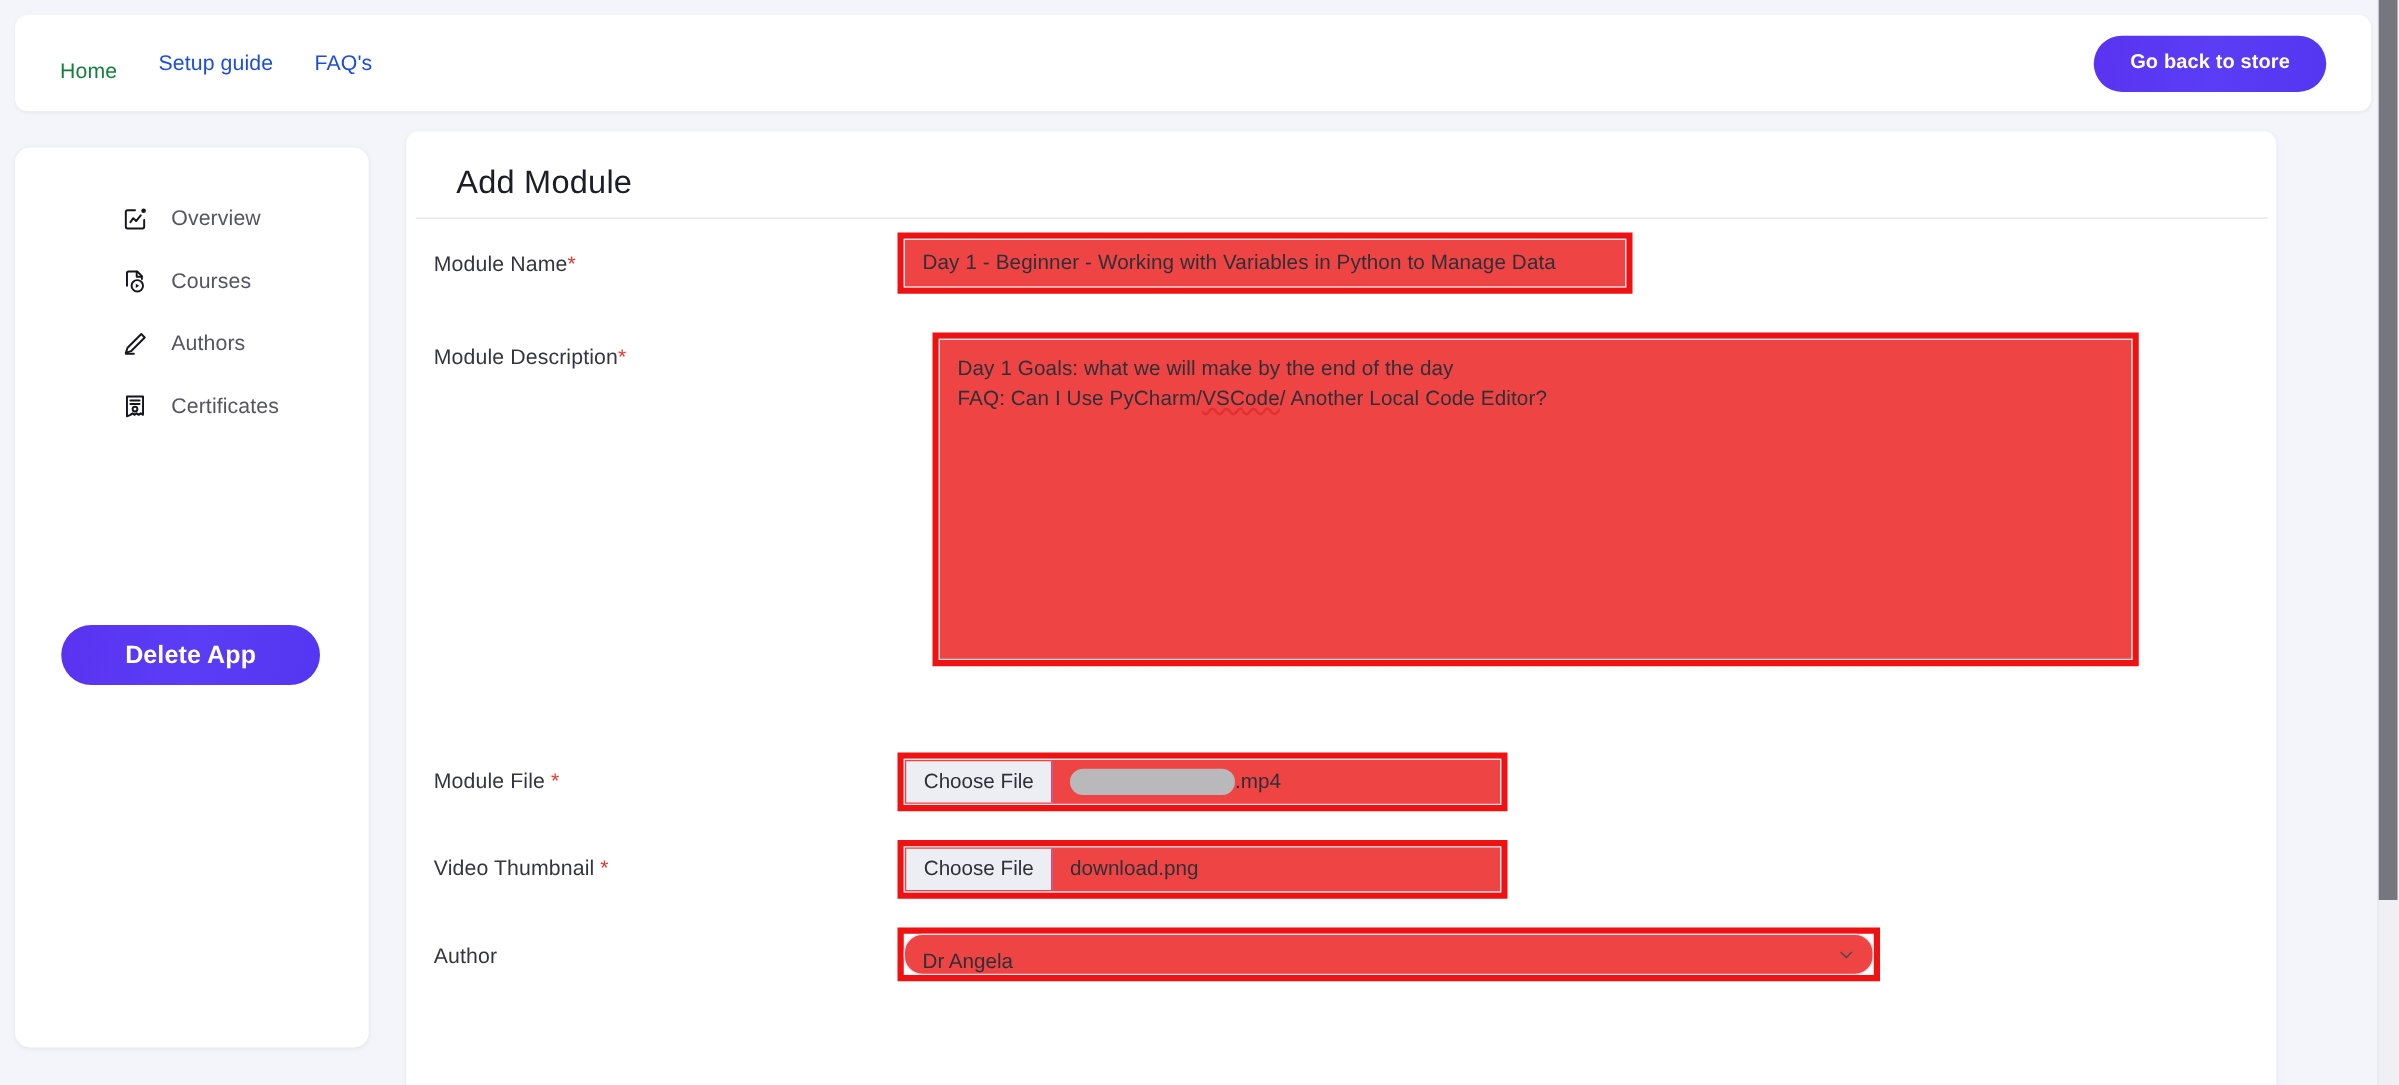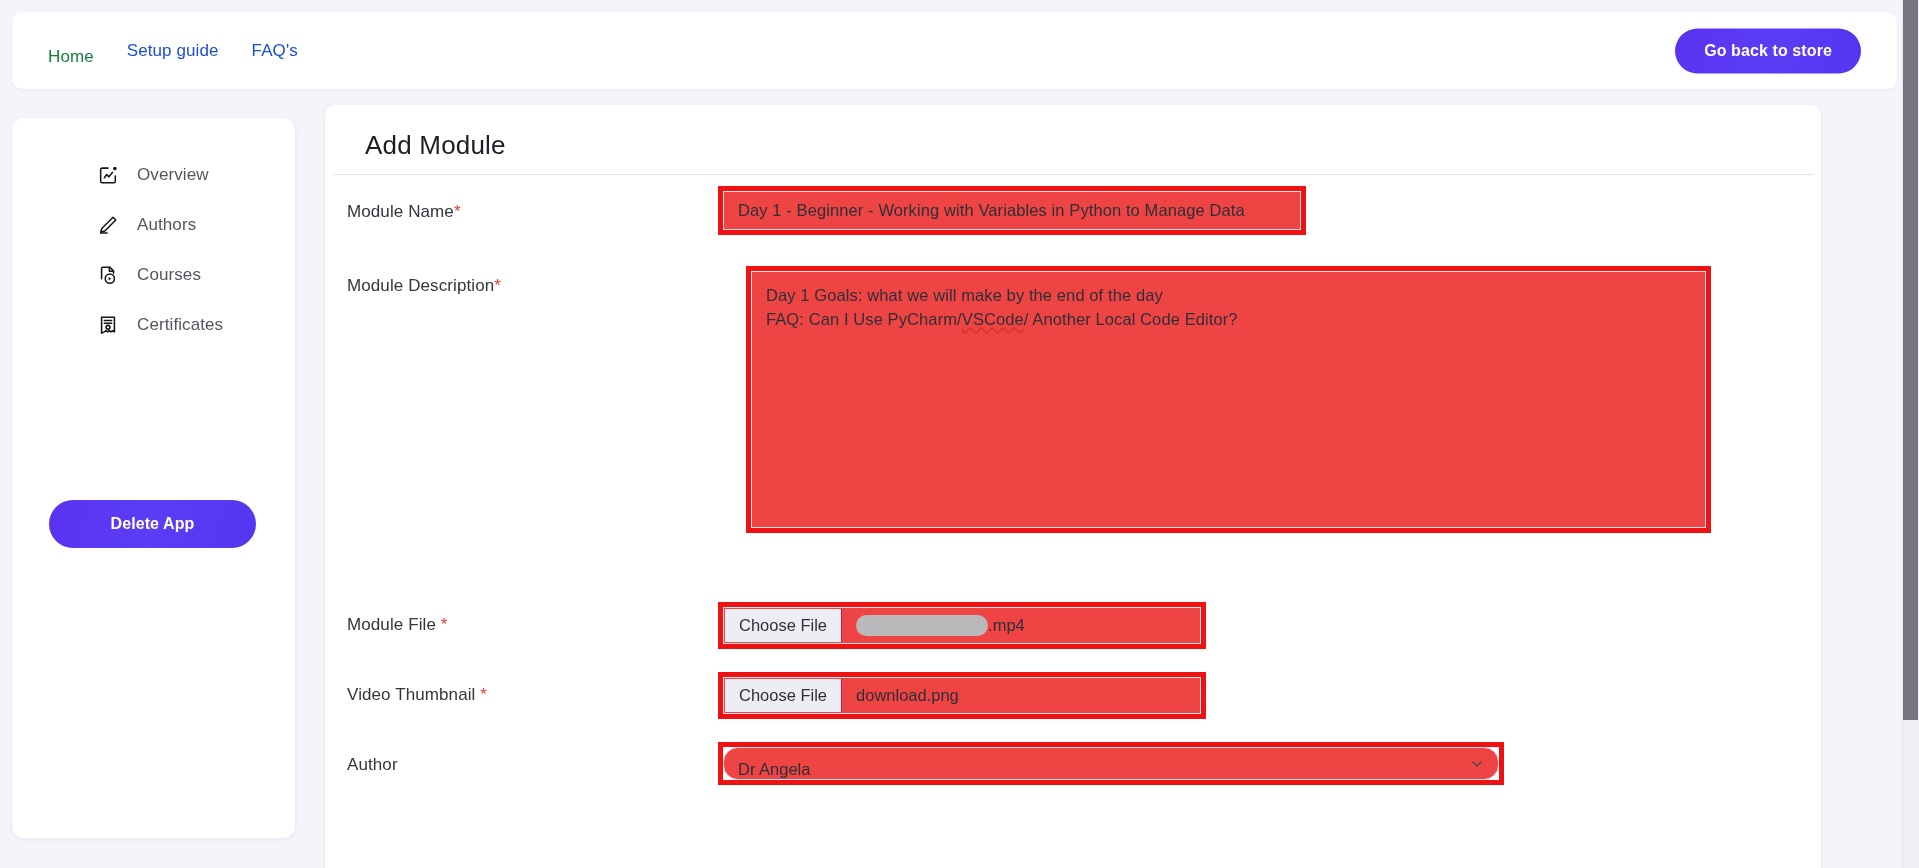--- a/index.html
+++ b/index.html
@@ -114,21 +114,21 @@
     position: absolute;
     left: 37px;
     top: 382px;
     width: 207px;
     height: 48px;
     background: linear-gradient(100deg, #5a33f0 0%, #5b3df5 50%, #5436f2 100%);
     color: #ffffff;
     border: none;
     border-radius: 26px;
     font-family: "Liberation Sans", sans-serif;
-    font-size: 16px;
+    font-size: 20px;
     font-weight: bold;
     letter-spacing: 0.1px;
     cursor: pointer;
   }
 
   
   .main-card {
     position: absolute;
     left: 325px;
     top: 105px;
@@ -318,42 +318,42 @@
 
     <div class="side-item">
       <span class="ico">
         <svg viewBox="0 0 24 24" width="22" height="22" fill="none" stroke="currentColor" stroke-width="1.7" stroke-linecap="round" stroke-linejoin="round">
           <path d="M20 13v6a1.5 1.5 0 0 1-1.5 1.5h-13A1.5 1.5 0 0 1 4 19V6a1.5 1.5 0 0 1 1.5-1.5H12"></path>
           <path d="M8 15l2.5-3.5L13 14l4-5"></path>
           <circle cx="19.5" cy="5" r="2" fill="currentColor" stroke="none"></circle>
         </svg>
       </span>
       <span class="side-label">Overview</span>
-    </div>
-
-    <div class="side-item">
-      <span class="ico">
-        <svg viewBox="0 0 24 24" width="22" height="22" fill="none" stroke="currentColor" stroke-width="1.7" stroke-linecap="round" stroke-linejoin="round">
-          <path d="M17.5 3.5l3 3L8.5 18.5 4 20l1.5-4.5z"></path>
-          <path d="M4 20.8h7"></path>
-        </svg>
-      </span>
-      <span class="side-label">Authors</span>
     </div>
 
     <div class="side-item">
       <span class="ico">
         <svg viewBox="0 0 24 24" width="22" height="22" fill="none" stroke="currentColor" stroke-width="1.7" stroke-linecap="round" stroke-linejoin="round">
           <path d="M18 10V7.5L14 3.5H6.5A1.5 1.5 0 0 0 5 5v11"></path>
           <path d="M13.5 3.7V8h4.3"></path>
           <circle cx="14" cy="16" r="5"></circle>
           <path d="M12.7 14.2l3 1.8-3 1.8z" fill="currentColor" stroke="none"></path>
         </svg>
       </span>
       <span class="side-label">Courses</span>
+    </div>
+
+    <div class="side-item">
+      <span class="ico">
+        <svg viewBox="0 0 24 24" width="22" height="22" fill="none" stroke="currentColor" stroke-width="1.7" stroke-linecap="round" stroke-linejoin="round">
+          <path d="M17.5 3.5l3 3L8.5 18.5 4 20l1.5-4.5z"></path>
+          <path d="M4 20.8h7"></path>
+        </svg>
+      </span>
+      <span class="side-label">Authors</span>
     </div>
 
     <div class="side-item">
       <span class="ico">
         <svg viewBox="0 0 24 24" width="22" height="22" fill="none" stroke="currentColor" stroke-width="1.7" stroke-linecap="round" stroke-linejoin="round">
           <path d="M5 3.5h14v16l-2-1.3-1.8 1.3-1.8-1.3-1.7 1.3-1.8-1.3L8 19.5l-3 1.3z"></path>
           <path d="M8 7h8M8 10h8"></path>
           <circle cx="12" cy="14.5" r="2.1"></circle>
         </svg>
       </span>

